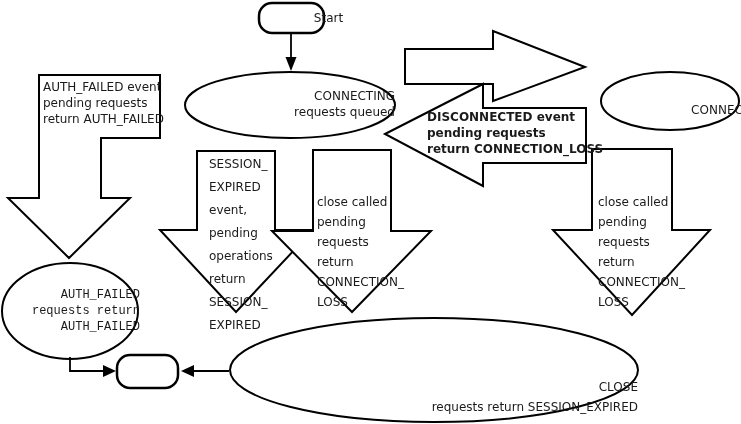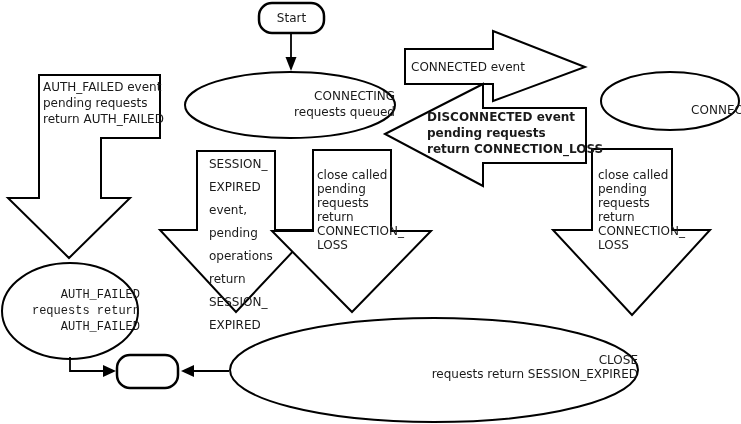--- a/index.html
+++ b/index.html
@@ -29,21 +29,21 @@
     color: #1a1a1a;
   }
   .lbl.center { text-align: right; }
   .lbl.flexc {
     display: flex;
     align-items: center;
     justify-content: center;
     white-space: nowrap;
   }
   .lh155 { line-height: 23px; }
-  .lh17  { line-height: 14px; }
+  .lh17  { line-height: 20px; margin-top: 24px; }
   .shape {
     fill: #ffffff;
     stroke: #000000;
     stroke-width: 2;
     stroke-linejoin: miter;
   }
   .node-box {
     fill: #ffffff;
     stroke: #000000;
     stroke-width: 2.5;
@@ -80,26 +80,25 @@
     <path class="conn" d="M70,357 L70,371 L107,371"></path>
     <polygon class="head" points="116,371 103,365 103,377"></polygon>
 
     <line class="conn" x1="229" y1="371" x2="190" y2="371"></line>
     <polygon class="head" points="181,371 194,365 194,377"></polygon>
 
     <rect class="node-box" x="259" y="3" width="65" height="30" rx="13" ry="13"></rect>
     <rect class="node-box" x="117" y="355" width="61" height="33" rx="13" ry="13"></rect>
   </svg>
 
-  <div class="lbl flexc" style="left:259px; top:3px; width:65px; height:30px;">Start</div>
+  <div class="lbl flexc" style="left:259px; top:3px; width:65px; height:30px;padding-left:37px;">Start</div>
 
   <div class="lbl center" style="left:185px; top:88px; width:210px;">CONNECTING
 requests queued</div>
 
-  <div class="lbl" style="left:411px; top:59px;">CONNECTED event</div>
 
   <div class="lbl center" style="left:601px; top:94px; width:166px;margin-top:8px;">CONNECTED</div>
 
   <div class="lbl" style="left:427px; top:109px;font-weight:bold;">DISCONNECTED event
 pending requests
 return CONNECTION_LOSS</div>
 
   <div class="lbl" style="left:43px; top:79px;">AUTH_FAILED event
 pending requests
 return AUTH_FAILED</div>

